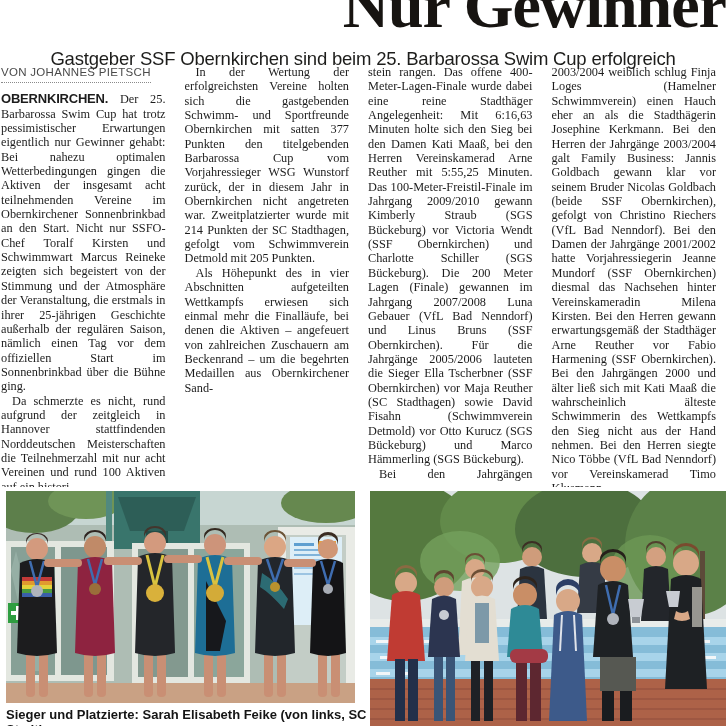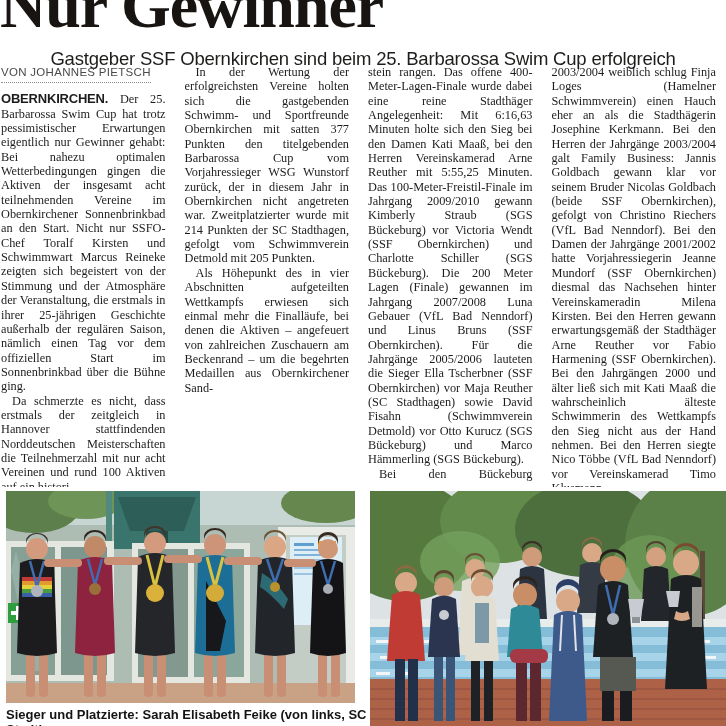--- a/index.html
+++ b/index.html
@@ -2,21 +2,21 @@
 <html><head>
 <meta charset="utf-8">
 <style>
   html,body { margin:0; padding:0; background:#e8e8e8; }
   #page {
     position:relative; width:726px; height:726px; margin:0 auto;
     background:#ffffff; overflow:hidden;
     font-family:"Liberation Serif", serif; color:#1c1c1c;
   }
   
-  .headline-clip { position:absolute; left:0; top:0; width:726px; height:36px; overflow:hidden; text-align:left; }
+  .headline-clip { position:absolute; left:0; top:0; width:726px; height:36px; overflow:hidden; text-align:right; }
   .headline {
     font-family:"Liberation Serif", serif; font-weight:bold;
     font-size:64px; line-height:1; letter-spacing:-1px;
     margin-top:-26px; color:#171411; white-space:nowrap;
   }
   .subheadline {
     position:absolute; left:0; top:48px; width:726px; text-align:center;
     font-family:"Liberation Sans", sans-serif; font-size:18.5px;
     letter-spacing:-0.2px; color:#1d1d1b;
   }
@@ -57,29 +57,29 @@
   <div class="headline-clip">
     <div class="headline">Nur Gewinner</div>
   </div>
 
   <div class="subheadline">Gastgeber SSF Obernkirchen sind beim 25. Barbarossa Swim Cup erfolgreich</div>
 
   <div class="columns">
     <div class="col">
       <span class="byline">VON JOHANNES PIETSCH</span>
       <p><span class="lead-in">OBERNKIRCHEN.</span> <span>Der 25. Barbarossa Swim Cup hat trotz pessimistischer Erwartungen eigentlich nur Gewinner gehabt: Bei nahezu optimalen Wetterbedingungen gingen die Aktiven der insgesamt acht teilnehmenden Vereine im Obernkirchener Sonnenbrinkbad an den Start. Nicht nur SSFO-Chef Toralf Kirsten und Schwimmwart Marcus Reineke zeigten sich begeistert von der Stimmung und der Atmosphäre der Veranstaltung, die erstmals in ihrer 25-jährigen Geschichte außerhalb der regulären Saison, nämlich einen Tag vor dem offiziellen Start im Sonnenbrinkbad über die Bühne ging.</span></p>
-      <p class="indent">Da schmerzte es nicht, dass erstmals der zeitgleich in Hannover stattfindenden Norddeutschen Meisterschaften die Teilnehmerzahl mit nur acht Vereinen und rund 100 Aktiven auf ein histori-</p>
+      <p class="indent">Da schmerzte es nicht, rund aufgrund der zeitgleich in Hannover stattfindenden Norddeutschen Meisterschaften die Teilnehmerzahl mit nur acht Vereinen und rund 100 Aktiven auf ein histori-</p>
     </div>
     <div class="col">
       <p class="indent">In der Wertung der erfolgreichsten Vereine holten sich die gastgebenden Schwimm- und Sportfreunde Obernkirchen mit satten 377 Punkten den titelgebenden Barbarossa Cup vom Vorjahressieger WSG Wunstorf zurück, der in diesem Jahr in Obernkirchen nicht angetreten war. Zweitplatzierter wurde mit 214 Punkten der SC Stadthagen, gefolgt vom Schwimmverein Detmold mit 205 Punkten.</p>
       <p class="indent">Als Höhepunkt des in vier Abschnitten aufgeteilten Wettkampfs erwiesen sich einmal mehr die Finalläufe, bei denen die Aktiven – angefeuert von zahlreichen Zuschauern am Beckenrand – um die begehrten Medaillen aus Obernkirchener Sand-</p>
     </div>
     <div class="col">
       <p>stein rangen. Das offene 400-Meter-Lagen-Finale wurde dabei eine reine Stadthäger Angelegenheit: Mit 6:16,63 Minuten holte sich den Sieg bei den Damen Kati Maaß, bei den Herren Vereinskamerad Arne Reuther mit 5:55,25 Minuten. Das 100-Meter-Freistil-Finale im Jahrgang 2009/2010 gewann Kimberly Straub (SGS Bückeburg) vor Victoria Wendt (SSF Obernkirchen) und Charlotte Schiller (SGS Bückeburg). Die 200 Meter Lagen (Finale) gewannen im Jahrgang 2007/2008 Luna Gebauer (VfL Bad Nenndorf) und Linus Bruns (SSF Obernkirchen). Für die Jahrgänge 2005/2006 lauteten die Sieger Ella Tscherbner (SSF Obernkirchen) vor Maja Reuther (SC Stadthagen) sowie David Fisahn (Schwimmverein Detmold) vor Otto Kurucz (SGS Bückeburg) und Marco Hämmerling (SGS Bückeburg).</p>
-      <p class="indent force-justify">Bei den Bückeburg</p>
+      <p class="indent force-justify">Bei den Jahrgängen</p>
     </div>
     <div class="col">
       <p>2003/2004 weiblich schlug Finja Loges (Hamelner Schwimmverein) einen Hauch eher an als die Stadthägerin Josephine Kerkmann. Bei den Herren der Jahrgänge 2003/2004 galt Family Business: Jannis Goldbach gewann klar vor seinem Bruder Nicolas Goldbach (beide SSF Obernkirchen), gefolgt von Christino Riechers (VfL Bad Nenndorf). Bei den Damen der Jahrgänge 2001/2002 hatte Vorjahressiegerin Jeanne Mundorf (SSF Obernkirchen) diesmal das Nachsehen hinter Vereinskameradin Milena Kirsten. Bei den Herren gewann erwartungsgemäß der Stadthäger Arne Reuther vor Fabio Harmening (SSF Obernkirchen). Bei den Jahrgängen 2000 und älter ließ sich mit Kati Maaß die wahrscheinlich älteste Schwimmerin des Wettkampfs den Sieg nicht aus der Hand nehmen. Bei den Herren siegte Nico Többe (VfL Bad Nenndorf) vor Vereinskamerad Timo Klusmann.</p>
     </div>
   </div>
 
   <div class="photo photo-left">
     <svg viewBox="0 0 349 212" preserveAspectRatio="none">
       <rect x="0" y="0" width="349" height="212" fill="#aebdb4"></rect>
 

